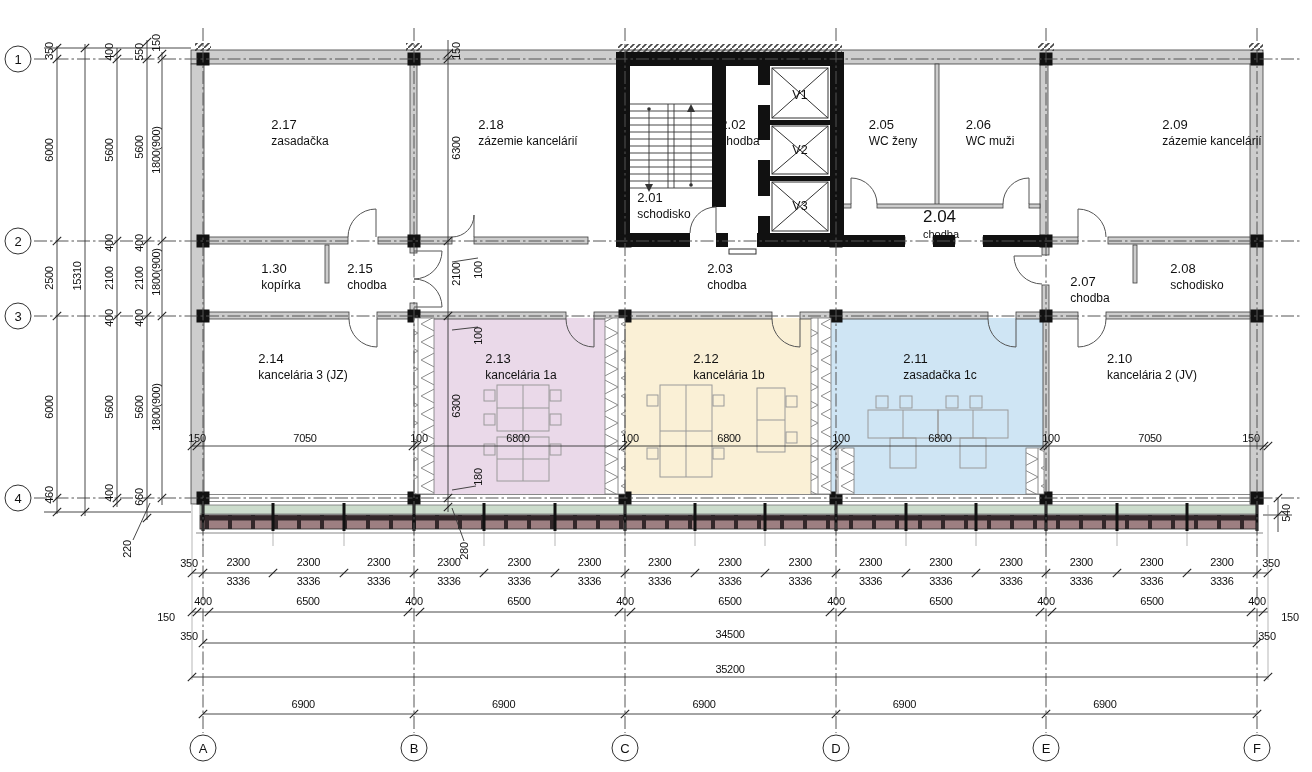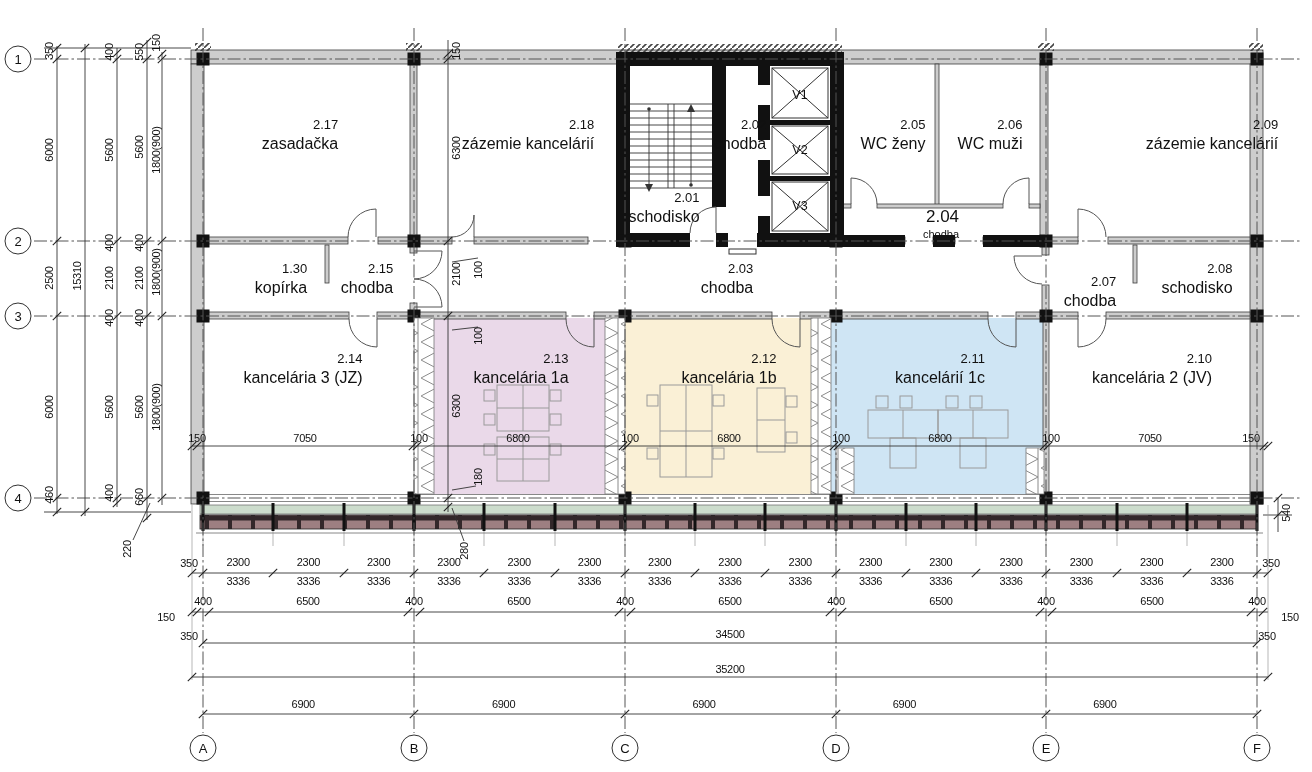--- a/index.html
+++ b/index.html
@@ -3,24 +3,24 @@
 <meta charset="utf-8">
 <style>
   html,body{margin:0;padding:0;background:#fff;}
   #canvas{position:relative;width:1312px;height:772px;background:#fff;overflow:hidden;
           font-family:"Liberation Sans", sans-serif;color:#111;}
   #plan-svg{position:absolute;left:0;top:0;z-index:1;}
   .d{position:absolute;transform:translate(-50%,-50%);font-size:11px;letter-spacing:-0.3px;
      color:#111;white-space:nowrap;z-index:3;}
   .dv{position:absolute;transform:translate(-50%,-50%) rotate(-90deg);font-size:11px;
      letter-spacing:-0.3px;color:#111;white-space:nowrap;z-index:3;}
-  .room{position:absolute;text-align:right;transform:translate(-50%,0);line-height:1.3;
+  .room{position:absolute;text-align:left;transform:translate(-50%,0);line-height:1.3;
      white-space:nowrap;z-index:3;}
   .room .n{display:block;font-size:13px;}
-  .room .t{display:block;font-size:16px;}
+  .room .t{display:block;font-size:12px;}
   .room.small .n{font-size:17px;} .room.small .t{font-size:11px;line-height:1.1;}
   .bub{position:absolute;width:25px;height:25px;border:1.4px solid #333;border-radius:50%;
      background:#fff;display:flex;align-items:center;justify-content:center;font-size:13px;
      transform:translate(-50%,-50%);z-index:3;}
   .vlab{position:absolute;transform:translate(-50%,-50%);font-size:12.5px;z-index:3;}
   .frow{position:absolute;display:flex;z-index:3;}
   .fcell{flex:1;text-align:center;font-size:11px;letter-spacing:-0.3px;color:#111;}
 </style>
 </head>
 <body>
@@ -407,21 +407,21 @@
 <div class="room" style="left:521px;top:351px">
       <span class="n">2.13</span>
       <span class="t">kancelária 1a</span>
     </div>
 <div class="room" style="left:729px;top:351px">
       <span class="n">2.12</span>
       <span class="t">kancelária 1b</span>
     </div>
 <div class="room" style="left:940px;top:351px">
       <span class="n">2.11</span>
-      <span class="t">kancelárií 1c</span>
+      <span class="t">zasadačka 1c</span>
     </div>
 <div class="room" style="left:1152px;top:351px">
       <span class="n">2.10</span>
       <span class="t">kancelária 2 (JV)</span>
     </div>
 
 <span class="vlab" style="left:800px;top:95px">V1</span>
 <span class="vlab" style="left:800px;top:150px">V2</span>
 <span class="vlab" style="left:800px;top:206px">V3</span>
 

